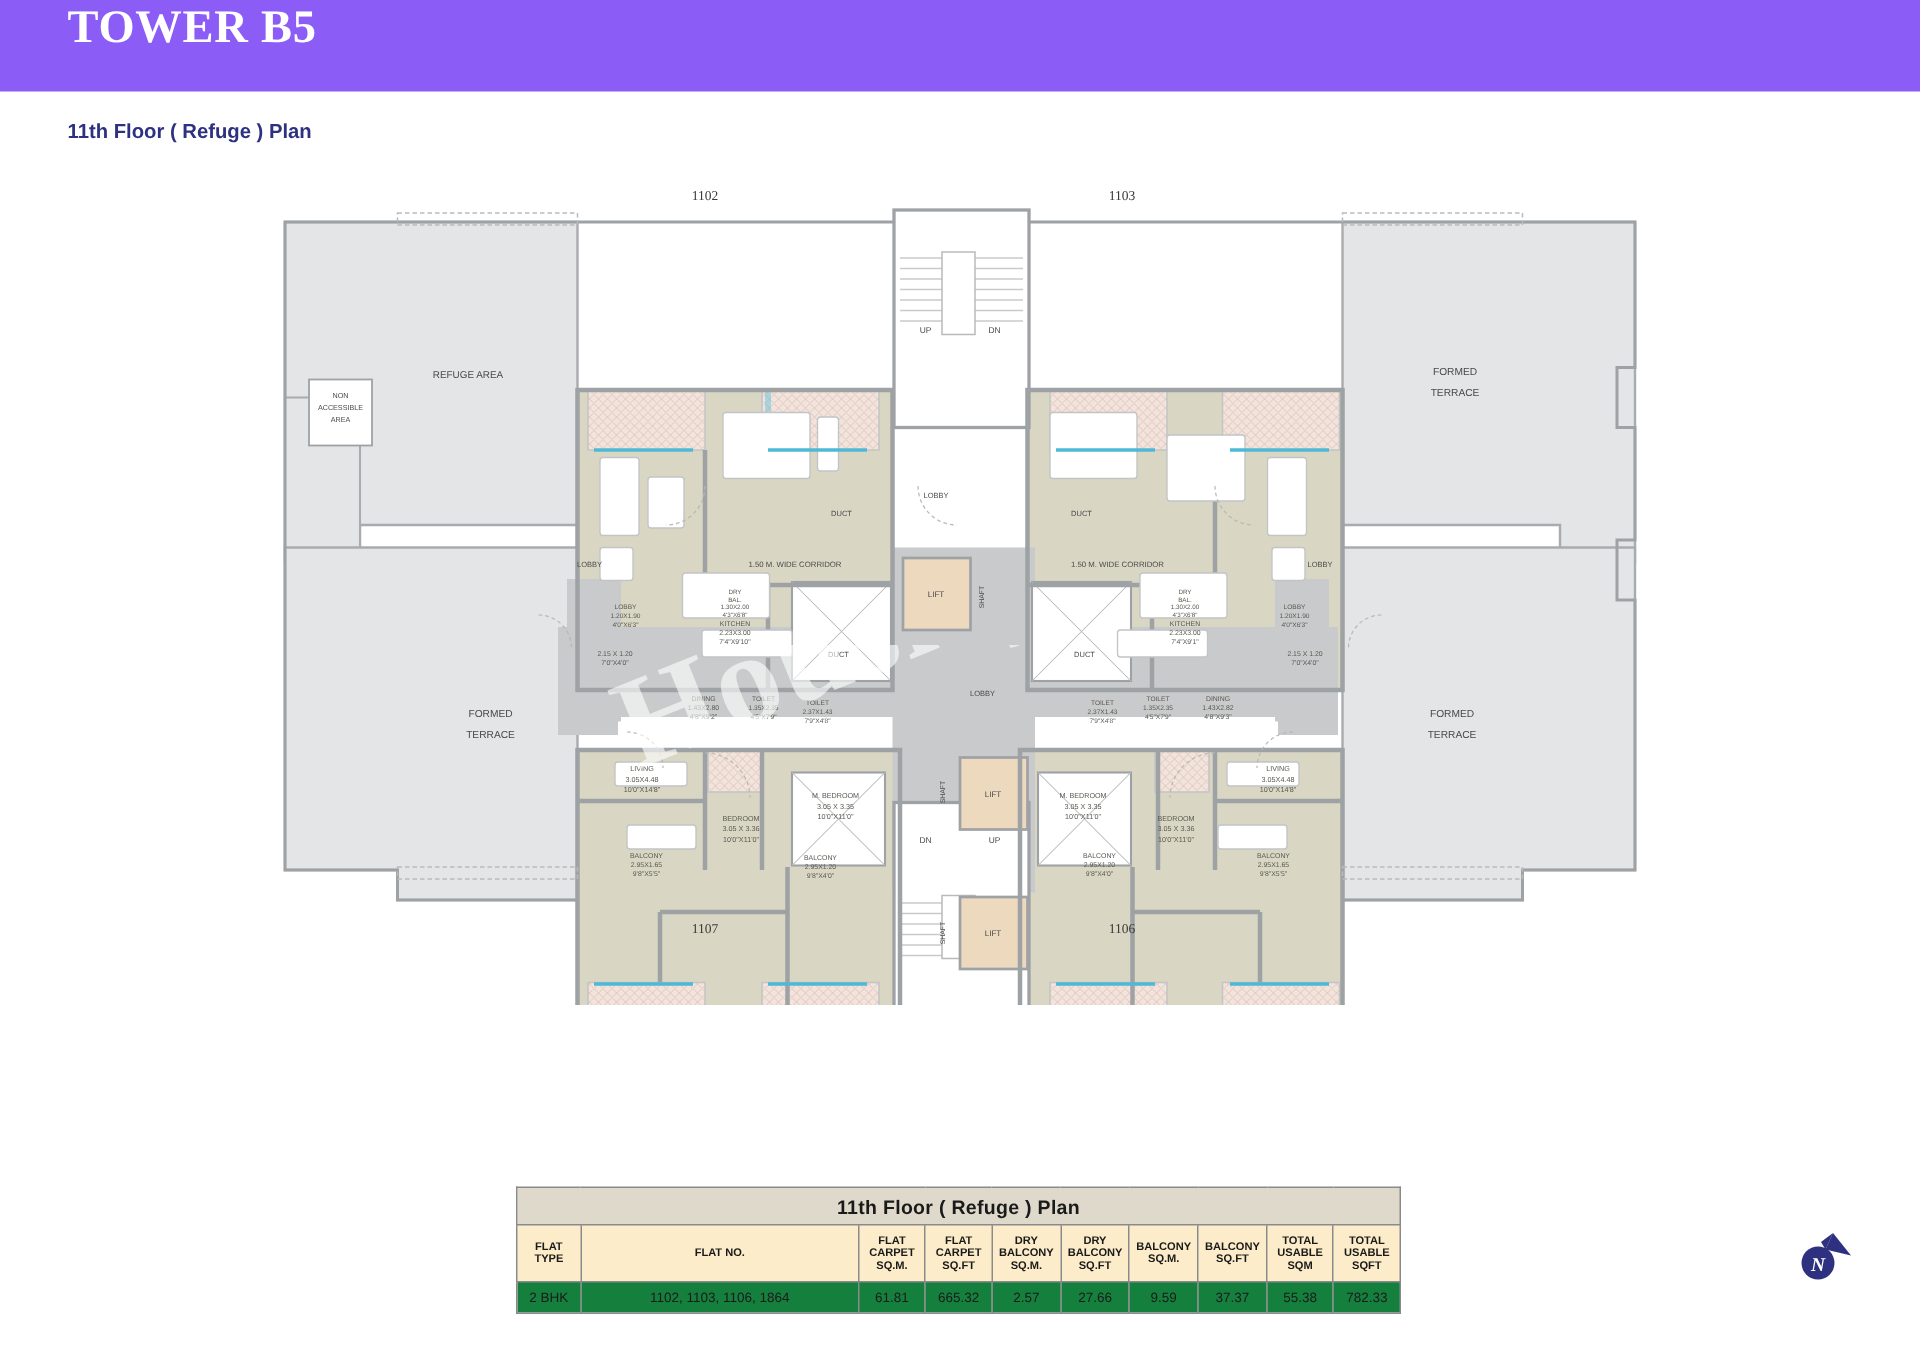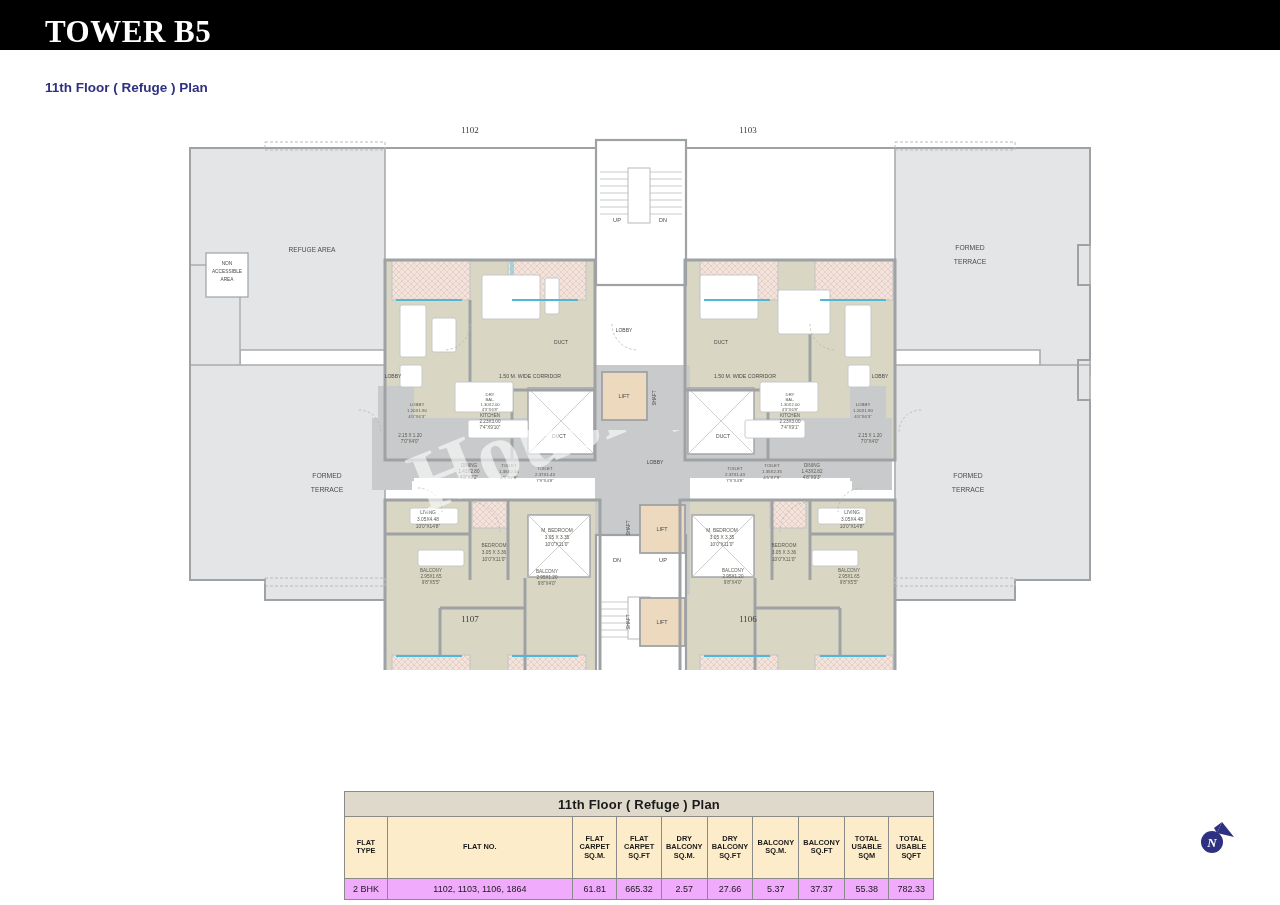--- a/index.html
+++ b/index.html
@@ -7,23 +7,23 @@
   body {
     width:1280px; height:905px;
     background:#ffffff;
     font-family:"Liberation Sans", sans-serif;
     overflow:hidden;
     position:relative;
   }
 
   
   #header-bar {
-    width:1280px; height:50px;
-    background:#000000;
-    display:flex; align-items:flex-end;
+    width:1280px; height:61px;
+    background:#8b5cf6;
+    display:flex; align-items:flex-start;
   }
   #tower-title {
     color:#ffffff;
     font-family:"Liberation Serif", serif;
     font-size:31px;
     font-weight:700;
     letter-spacing:0.5px;
     margin-left:45px;
   }
   #subtitle {
@@ -83,24 +83,24 @@
     height:25px;
     letter-spacing:0.2px;
   }
   #spec-table thead.hdr th {
     background:#fcecc9;
     font-size:7.4px;
     font-weight:700;
     color:#1a1a1a;
     height:30px;
     line-height:1.12;
-    padding:18px 2px;
+    padding:6px 2px;
   }
   #spec-table tbody td {
-    background:#f0abfc;
+    background:#15803d;
     height:21px;
     font-size:9px;
     color:#1a1a1a;
   }
   .cell-narrow { width:47px;margin-top:12px; }
   .cell-type { width:48px; }
   .cell-flatno { width:230px; }
 
   
   #compass {
@@ -534,21 +534,21 @@
     </tr>
   </thead>
   <tbody>
     <tr>
       <td>2 BHK</td>
       <td>1102, 1103, 1106, 1864</td>
       <td>61.81</td>
       <td>665.32</td>
       <td>2.57</td>
       <td>27.66</td>
-      <td>5.37</td>
+      <td>9.59</td>
       <td>37.37</td>
       <td>55.38</td>
       <td>782.33</td>
     </tr>
   </tbody>
 </table>
 
 <div id="compass">
   <svg width="50" height="52" viewBox="0 0 50 52">
     <path d="M30,4 L42,19 L25,15 Z" fill="#2e3180"></path>

